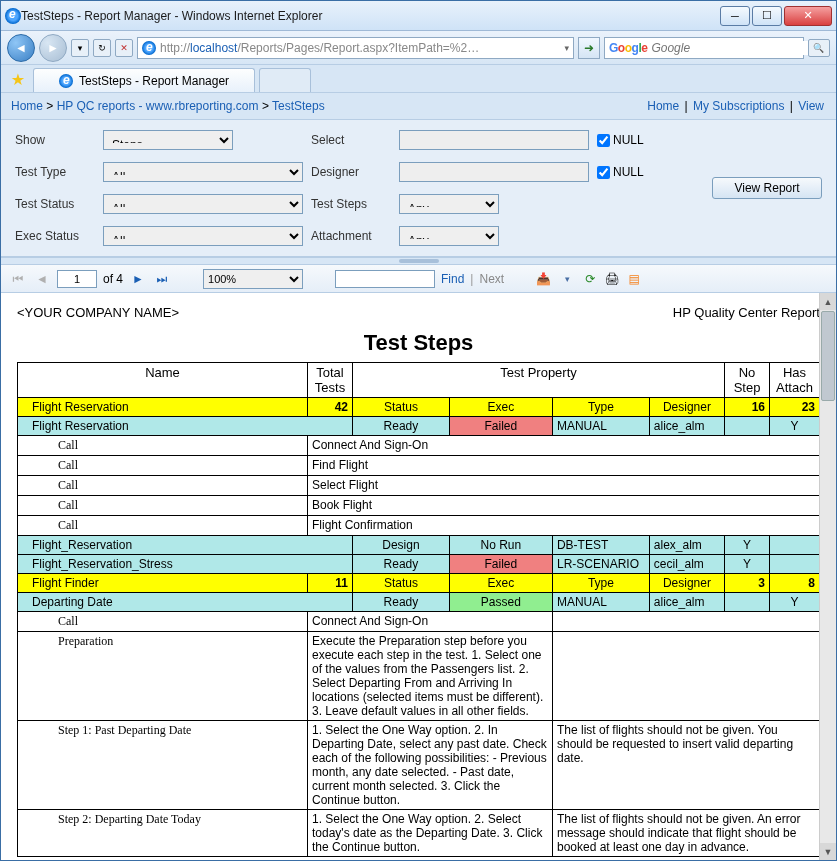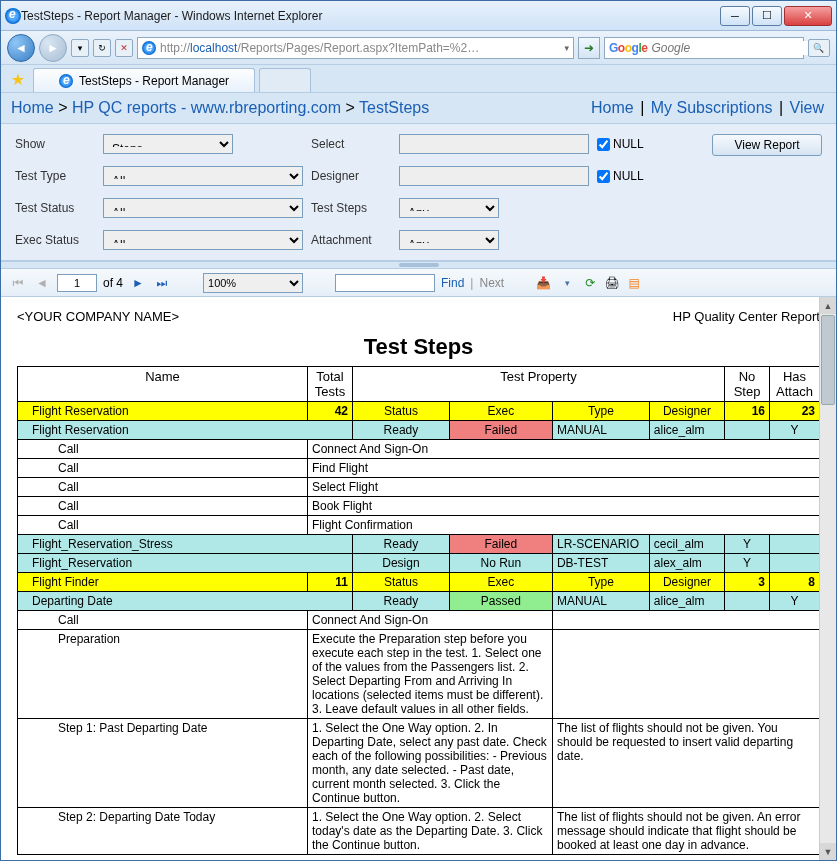--- a/index.html
+++ b/index.html
@@ -27,27 +27,27 @@
   
   .tabbar { height:28px; background:#d7e6f5; display:flex; align-items:flex-end; padding:0 6px; gap:4px; border-bottom:1px solid #b7cde4; }
   .fav-star { width:22px; height:22px; display:flex; align-items:center;justify-content:center; color:#f5c518; font-size:16px; cursor:pointer; margin-bottom:2px; }
   .tab { height:24px; background:linear-gradient(#fdfefe,#e8f1fb); border:1px solid #a8c0da; border-bottom:none; border-radius:3px 3px 0 0; padding:0 25px; display:flex; align-items:center; gap:6px; font-size:12px; cursor:pointer; }
   .tab.blank { width:30px; background:#e0ebf6; }
   
   
   .content { flex:1; background:#fff; display:flex; flex-direction:column; overflow:hidden; }
   
   
-  .breadcrumb-bar { background:#d7e6f5; padding:6px 10px; font-size:16px; display:flex; justify-content:space-between; border-bottom:1px solid #b7cde4; }
+  .breadcrumb-bar { background:#d7e6f5; padding:6px 10px; font-size:12px; display:flex; justify-content:space-between; border-bottom:1px solid #b7cde4; }
   .breadcrumb-bar a { color:#1a5fb4; text-decoration:none; cursor:pointer; }
   .right-links a { color:#1a5fb4; margin:0 2px; text-decoration:none; cursor:pointer; }
   
   
   .params { background:#e5eef8; padding:10px 14px; border-bottom:1px solid #b7cde4; }
-  .params-row { display:flex; align-items:flex-start;gap:27px; }
+  .params-row { display:flex; align-items:center;gap:27px; }
   .params-grid { display:grid; grid-template-columns: 80px 200px 80px 190px 60px; row-gap:12px; column-gap:8px; align-items:center; }
   .params-grid label { font-size:12px; color:#333; }
   .params-grid select, .params-grid input[type=text] { height:20px; border:1px solid #7b9ebd; font-size:12px; padding:6px 4px; width:100%; }
   .view-report-col { margin-left:auto; padding-left:20px; }
   .view-btn { width:110px; height:22px; background:linear-gradient(#f6f9fc,#d5e4f3); border:1px solid #7b9ebd; border-radius:3px; font-size:12px; cursor:pointer; }
   .null-cb { display:flex; align-items:center; gap:3px; font-size:12px; }
   
   
   .splitter { height:8px; background:#d7e6f5; border-top:1px solid #b7cde4; border-bottom:1px solid #b7cde4; display:flex; justify-content:center; align-items:center; }
   .splitter-grip { width:40px; height:4px; background:#a8c0da; border-radius:2px; }
@@ -79,21 +79,21 @@
   .col-attach { width:50px; text-align:center; }
   
   tr.yellow td { background:#ffff00; }
   tr.teal td { background:#b0e8e8; }
   
   .cell-r { text-align:right; font-weight:bold; }
   .cell-c { text-align:center; }
   .status-failed { background:#f08080 !important; text-align:center; }
   .status-passed { background:#90ee90 !important; text-align:center; }
   .indent1 { padding-left:14px !important; }
-  .indent2 { padding-left:40px !important; }
+  .indent2 { padding-left:40px !important;font-family:Liberation Serif, serif; }
   
   
   .fake-scroll { position:absolute; right:0; top:0; bottom:0; width:17px; background:#e8e8e8; border-left:1px solid #ccc; }
   .fake-thumb { position:absolute; left:1px; right:1px; top:18px; height:90px; background:#c0c8d0; border:1px solid #9aa; border-radius:2px; }
   .fake-arr { position:absolute; left:0; right:0; height:17px; background:#d8d8d8; display:flex; align-items:center; justify-content:center; font-size:9px; color:#555; }
   .fake-arr.top { top:0; } .fake-arr.bot { bottom:0; }
   
   .ie-icon { width:16px; height:16px; background:radial-gradient(circle,#4da6ff 40%,#0066cc 70%); border-radius:50%; position:relative; }
   .ie-icon::after { content:"e"; position:absolute; left:4px; top:-1px; color:#fff; font-weight:bold; font-size:12px; font-style:italic; }
   .g-logo { font-weight:bold; font-size:12px; letter-spacing:-0.5px; }
@@ -273,34 +273,34 @@
               </tr>
               <tr>
                 <td class="indent2" style="width: 180px;">Call</td>
                 <td colspan="7">Book Flight</td>
               </tr>
               <tr>
                 <td class="indent2" style="width: 180px;">Call</td>
                 <td colspan="7">Flight Confirmation</td>
               </tr>
               <tr class="teal">
+                <td class="indent1" colspan="2">Flight_Reservation</td>
+                <td class="cell-c">Design</td>
+                <td class="cell-c">No Run</td>
+                <td>DB-TEST</td>
+                <td>alex_alm</td>
+                <td class="cell-c">Y</td>
+                <td class="cell-c"></td>
+              </tr>
+              <tr class="teal">
                 <td class="indent1" colspan="2">Flight_Reservation_Stress</td>
                 <td class="cell-c">Ready</td>
                 <td class="status-failed">Failed</td>
                 <td>LR-SCENARIO</td>
                 <td>cecil_alm</td>
-                <td class="cell-c">Y</td>
-                <td class="cell-c"></td>
-              </tr>
-              <tr class="teal">
-                <td class="indent1" colspan="2">Flight_Reservation</td>
-                <td class="cell-c">Design</td>
-                <td class="cell-c">No Run</td>
-                <td>DB-TEST</td>
-                <td>alex_alm</td>
                 <td class="cell-c">Y</td>
                 <td class="cell-c"></td>
               </tr>
               <tr class="yellow">
                 <td class="indent1">Flight Finder</td>
                 <td class="cell-r">11</td>
                 <td class="cell-c">Status</td>
                 <td class="cell-c">Exec</td>
                 <td class="cell-c">Type</td>
                 <td class="cell-c">Designer</td>

